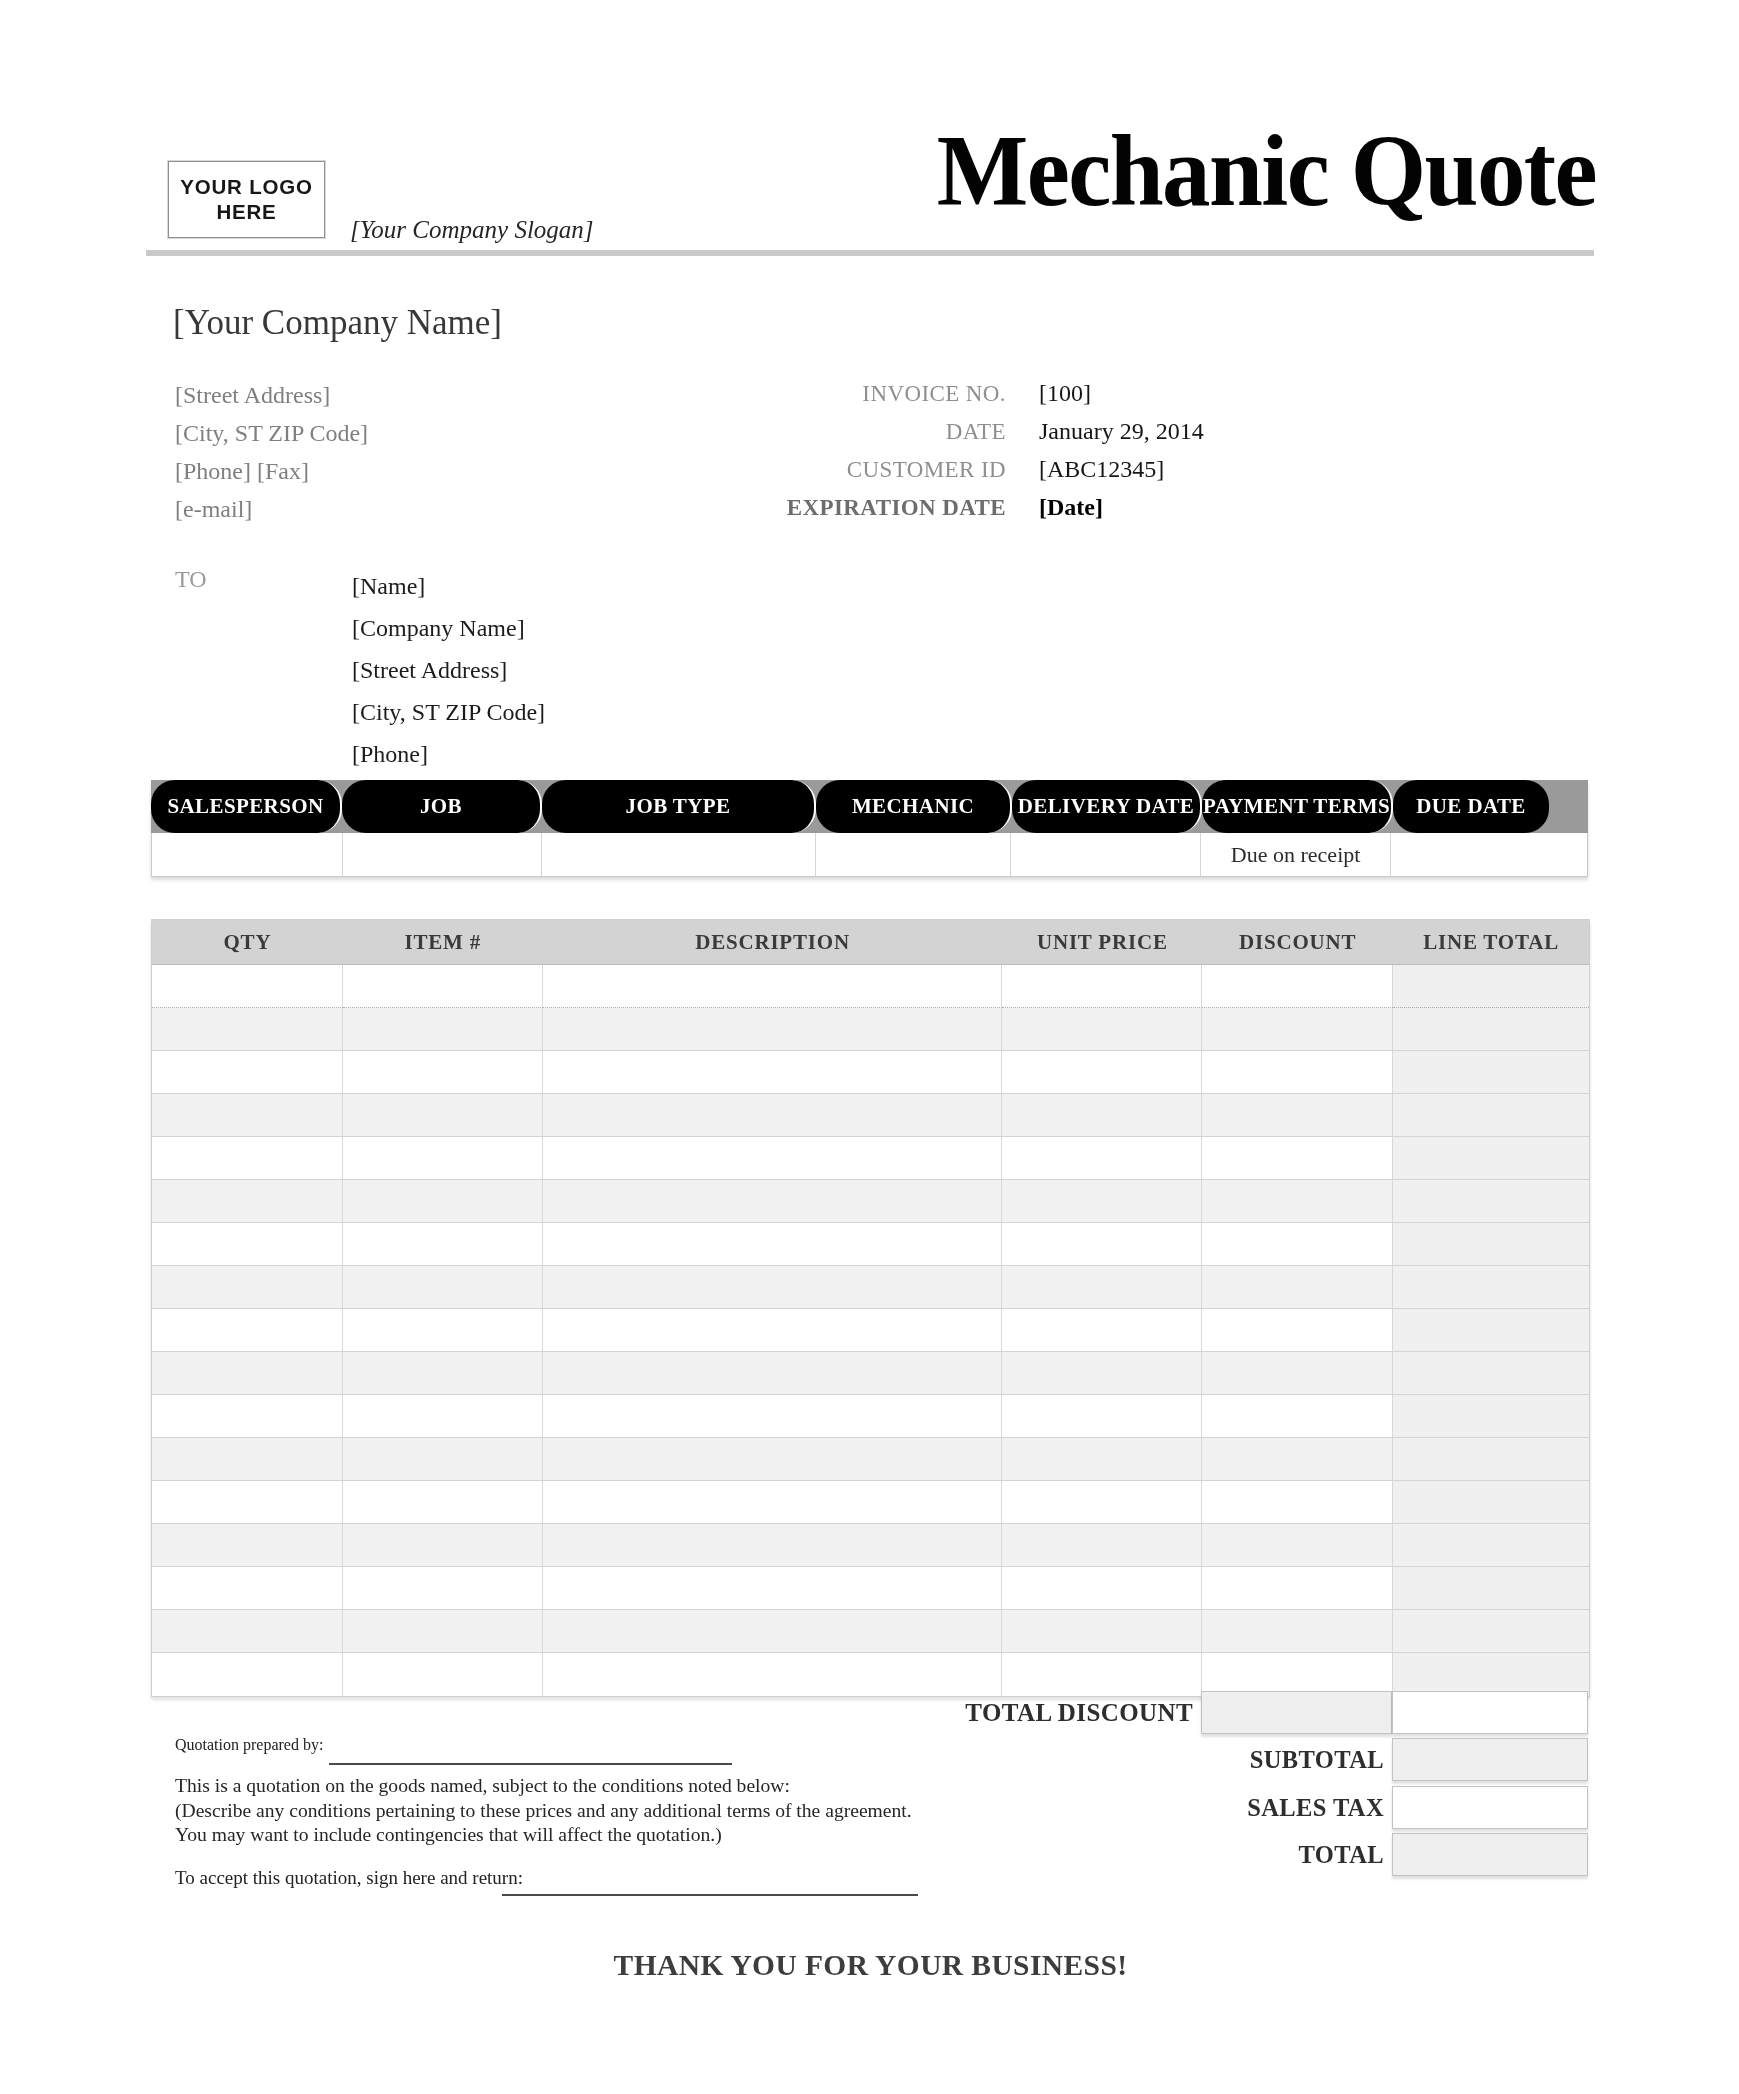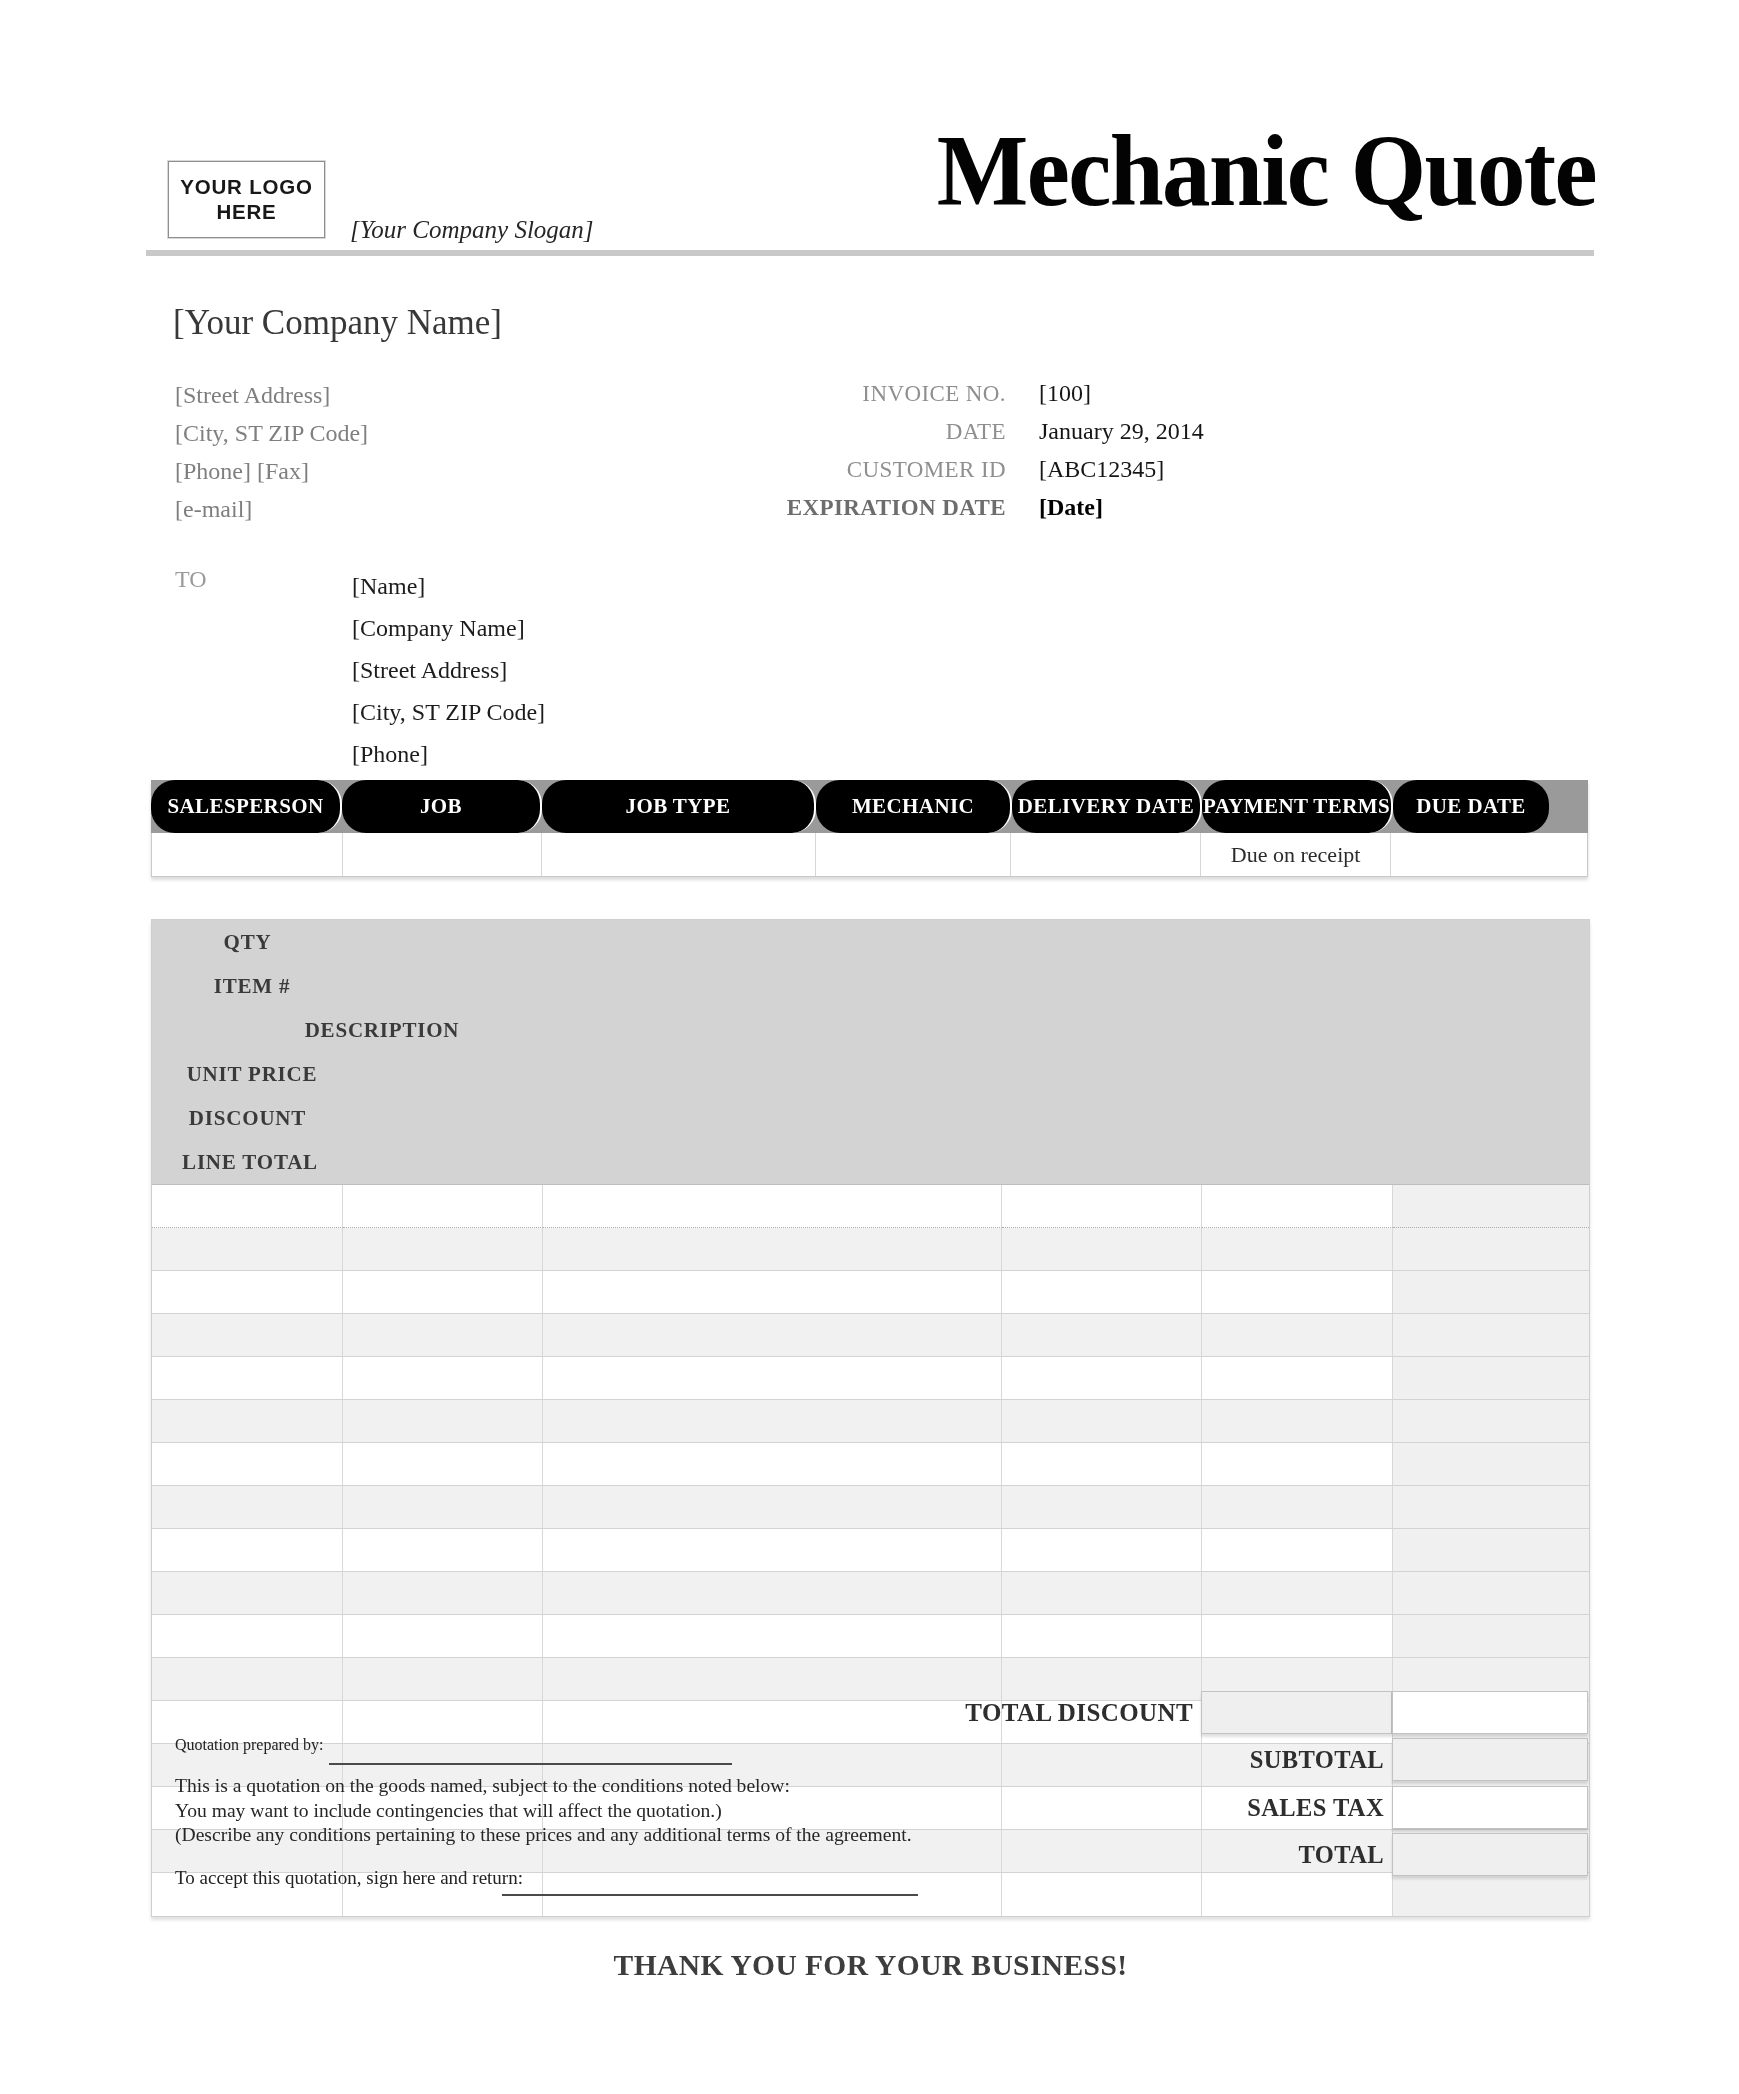--- a/index.html
+++ b/index.html
@@ -61,21 +61,21 @@
   }
   .jh:last-child{border-right:none;}
   #job-row{display:flex;background:#fff;border:0.8px solid #c9c9c9;border-top:none;}
   .jc{
     height:43px;box-sizing:border-box;border-right:0.8px solid #d6d6d6;
     display:flex;align-items:center;justify-content:center;
     font-size:22px;color:#2b2b2b;background:#fff;
   }
   .jc:last-child{border-right:none;}
   #items-table{position:absolute;left:151px;top:919px;width:1437px;border:0.8px solid #cfcfcf;box-shadow:0 2.5px 3.3px rgba(0,0,0,.12);}
-  #items-head{display:flex;background:#d3d3d3;border-bottom:0.8px solid #bdbdbd;flex-direction:column;}
+  #items-head{display:flex;background:#d3d3d3;border-bottom:0.8px solid #bdbdbd;}
   .ih{
     height:44px;box-sizing:border-box;display:flex;align-items:center;justify-content:center;
     font-weight:bold;font-size:21px;letter-spacing:0.8px;color:#3a3a3a;
   }
   .irow{display:flex;}
   .ic{
     height:43px;box-sizing:border-box;border-right:0.8px solid #d8d8d8;border-bottom:0.8px solid #d3d3d3;
   }
   .ic:last-child{border-right:none;}
   .irow.odd .ic{background:#ffffff;}
@@ -339,22 +339,22 @@
   <div class="tot-box white" id="salestax-box"></div>
 
   <div class="tot-label" id="total-label">TOTAL</div>
   <div class="tot-box gray" id="total-box"></div>
 
   <div id="prepared-by">Quotation prepared by:</div>
   <div id="prepared-line"></div>
 
   <div id="conditions">
     <div>This is a quotation on the goods named, subject to the conditions noted below:</div>
+    <div>(Describe any conditions pertaining to these prices and any additional terms of the agreement.</div>
     <div>You may want to include contingencies that will affect the quotation.)</div>
-    <div>(Describe any conditions pertaining to these prices and any additional terms of the agreement.</div>
   </div>
 
   <div id="accept-label">To accept this quotation, sign here and return:</div>
   <div id="accept-line"></div>
 
   <div id="thank-you">THANK YOU FOR YOUR BUSINESS!</div>
 </div>
 
 
 </body></html>

